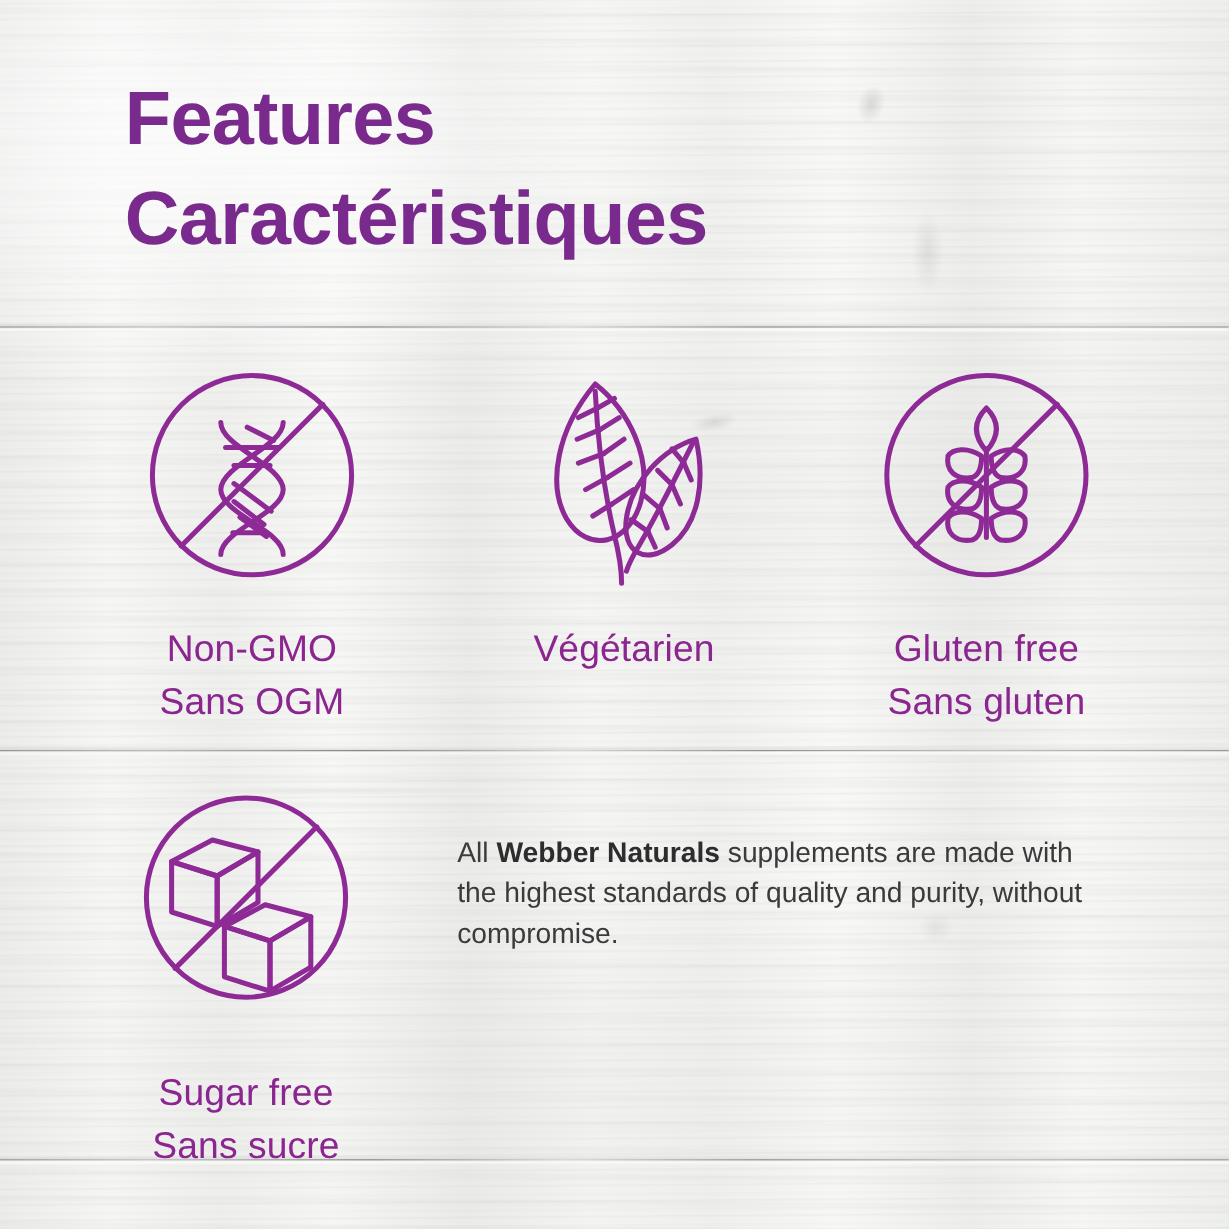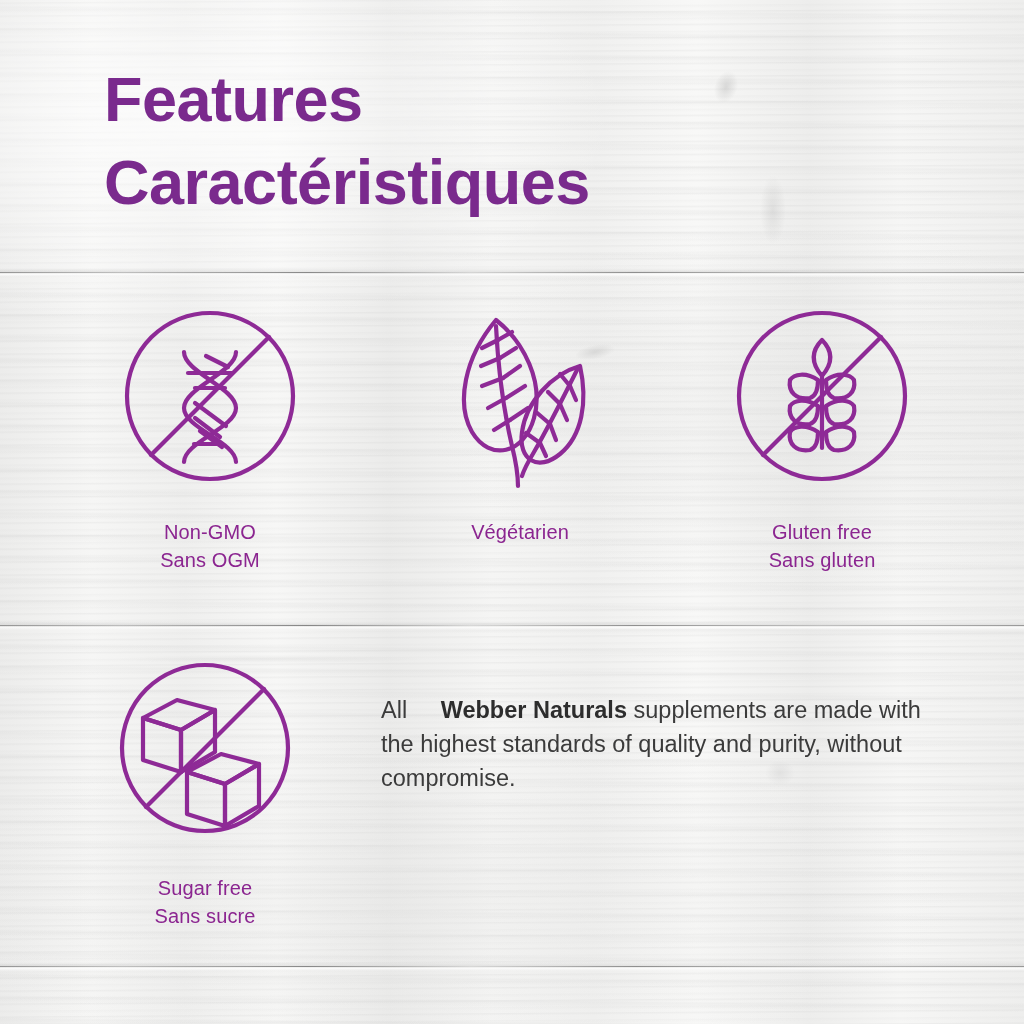--- a/index.html
+++ b/index.html
@@ -141,50 +141,50 @@
   .feature {
     position: absolute;
     text-align: center;
   }
   .feature .icon-wrap {
     display: block;
     margin: 0 auto;
   }
   .feature .caption {
     color: #8b2590;
-    font-size: 20px;
+    font-size: 31px;
     line-height: 1.42;
     letter-spacing: 0.1px;
     white-space: nowrap;
   }
   .feature .caption .cap-line { display: block; }
 
   #feature-non-gmo   { top: 296px; left: 60px;  width: 300px; }
   #feature-vegetarian{ top: 296px; left: 370px; width: 300px; }
   #feature-gluten    { top: 296px; left: 672px; width: 300px; }
   #feature-sugar     { top: 648px; left: 55px;  width: 300px; }
 
   #feature-non-gmo .caption,
   #feature-vegetarian .caption,
   #feature-gluten .caption { margin-top: 18px; }
-  #feature-sugar .caption  { margin-top: 22px; }
+  #feature-sugar .caption  { margin-top: 36px; }
 
   
   #copy {
     position: absolute;
     top: 694px;
     left: 381px;
     width: 545px;
     color: #3b3b3b;
     font-size: 23.5px;
     line-height: 1.44;
   }
   #copy p { margin: 0 0 26px 0; }
   #copy p:last-child { margin-bottom: 0; }
-  #copy b { font-weight: bold; color: #2d2d2d; margin-left: 27px; }
+  #copy b { font-weight: bold; color: #2d2d2d; }
 </style>
 </head>
 <body>
 
 <div id="page">
 
   <div class="wood-bg"></div>
 
   <div class="blemish" id="knot-1"></div>
   <div class="blemish" id="knot-2"></div>

